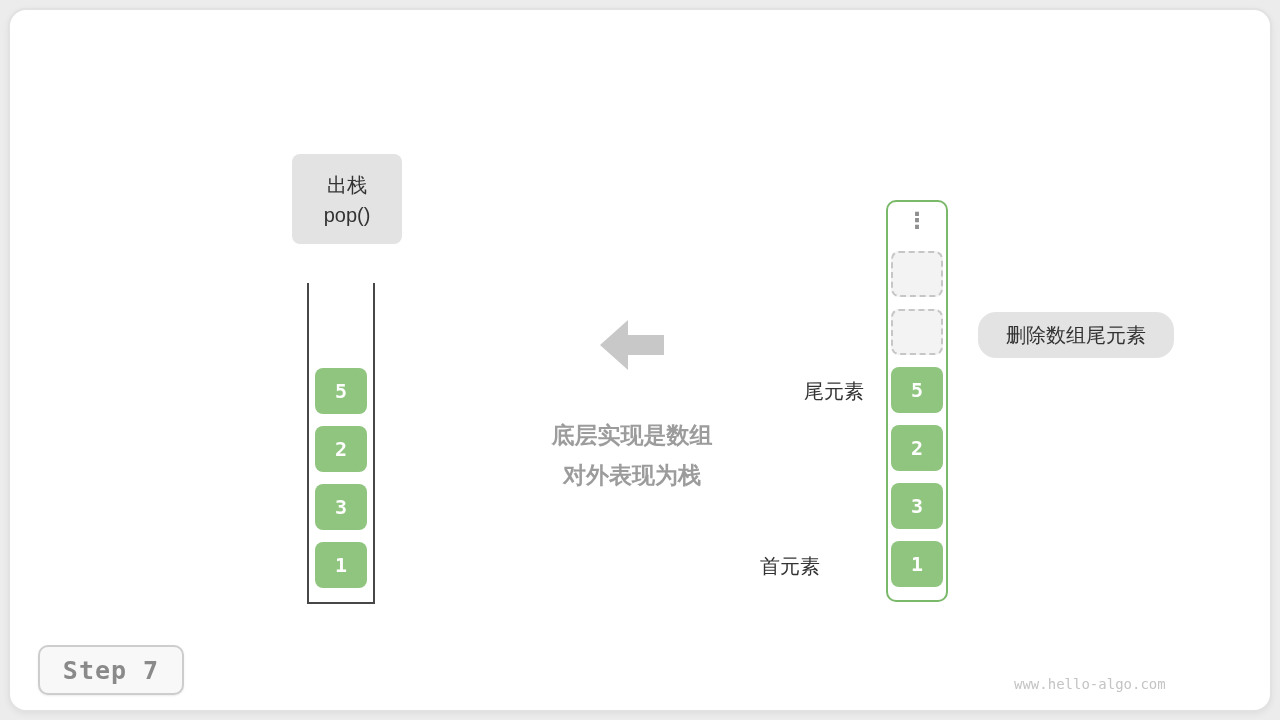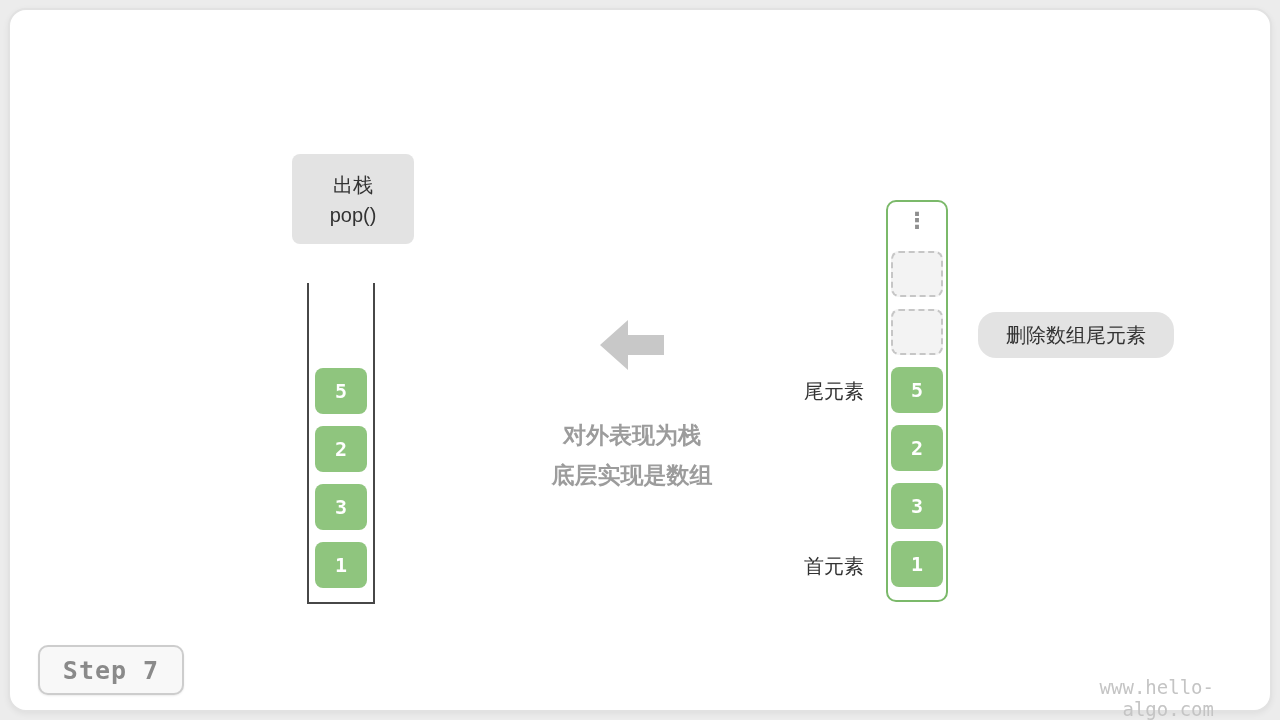--- a/index.html
+++ b/index.html
@@ -16,21 +16,21 @@
     background: #FFFFFF;
     border: 2px solid #E2E2E2;
     border-radius: 18px;
     box-shadow: 0 2px 6px rgba(0,0,0,0.06);
   }
   .abs { position: absolute; }
 
   
   .op-box {
     left: 282px; top: 144px;
-    width: 122px; height: 90px;
+    width: 110px; height: 90px;
     background: var(--label-box-gray, #E3E3E3);
     border-radius: 8px;
     display: flex; flex-direction: column;
     align-items: center; justify-content: center;
     gap: 5px;
     color: var(--dark-text, #3A3A3A);
     font-size: 20px;
   }
   .mono { font-family: Liberation Sans, sans-serif; }
 
@@ -95,21 +95,21 @@
 
   .side-label {
     width: 110px;
     text-align: right;
     font-weight: normal;
     font-size: 20px;
     color: var(--dark-text, #2E2E2E);
     line-height: 24px;
   }
   .side-label.tail { left: 744px; top: 369px; }
-  .side-label.head { left: 744px; top: 544px; }
+  .side-label.head { left: 700px; top: 544px; }
 
   .annotation {
     left: 968px; top: 302px;
     width: 196px; height: 46px;
     background: var(--label-box-gray, #E3E3E3);
     border-radius: 18px;
     display: flex; align-items: center; justify-content: center;
     font-size: 20px;
     color: var(--dark-text, #333333);
   }
@@ -124,23 +124,22 @@
     display: flex; align-items: center; justify-content: center;
     font-family: "DejaVu Sans Mono", "Liberation Mono", monospace;
     font-weight: bold; font-size: 25px;
     letter-spacing: 1px;
     color: #8A8A8A;
   }
 
   .watermark {
     left: 1004px; top: 666px;
     width: 200px;
-    text-align: right;
     font-family: "DejaVu Sans Mono", "Liberation Mono", monospace;
-    font-size: 19px;
+    font-size: 14px;
     color: var(--watermark-gray, #C4C4C4);
   }
 </style>
 </head>
 <body>
 
 <div class="card">
 
   <div class="abs op-box">
     <div>出栈</div>
@@ -152,22 +151,22 @@
     <div class="cell green">2</div>
     <div class="cell green">3</div>
     <div class="cell green">1</div>
   </div>
 
   <svg class="abs arrow" viewBox="0 0 64 50">
     <polygon points="0,25 28,0 28,15 64,15 64,35 28,35 28,50" fill="#C8C8C8"></polygon>
   </svg>
 
   <div class="abs caption">
+    <div>底层实现是数组</div>
     <div>对外表现为栈</div>
-    <div>底层实现是数组</div>
   </div>
 
   <div class="abs array-container">
     <div class="ellipsis">⋮</div>
     <div class="cell dashed"></div>
     <div class="cell dashed"></div>
     <div class="cell green">5</div>
     <div class="cell green">2</div>
     <div class="cell green">3</div>
     <div class="cell green">1</div>

